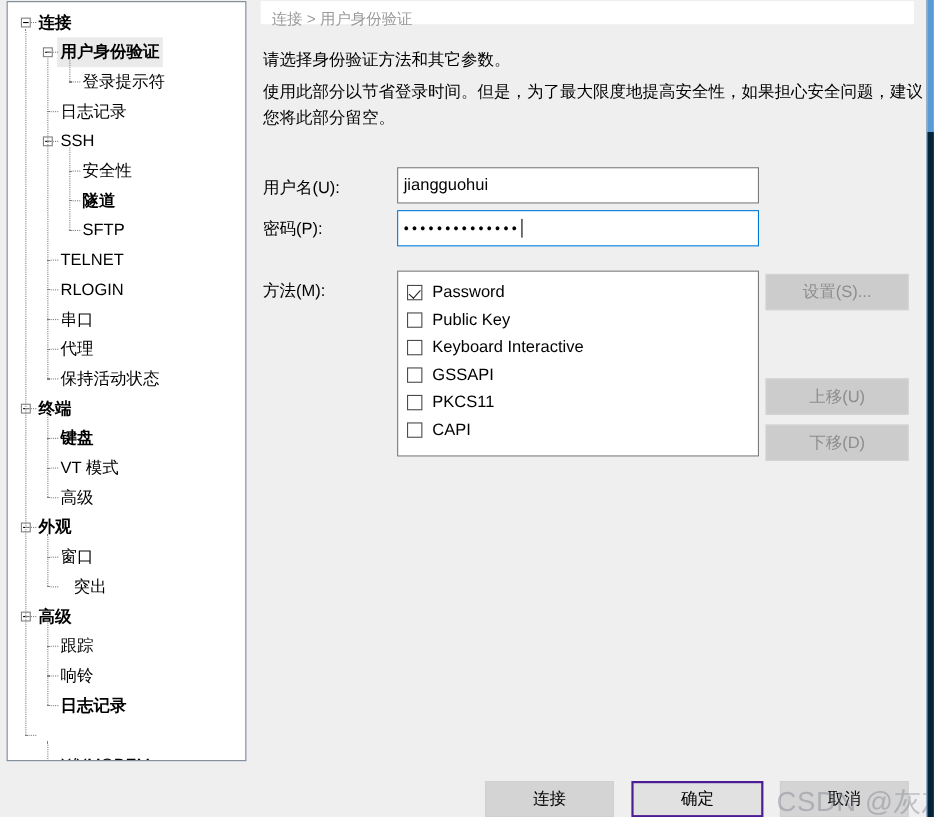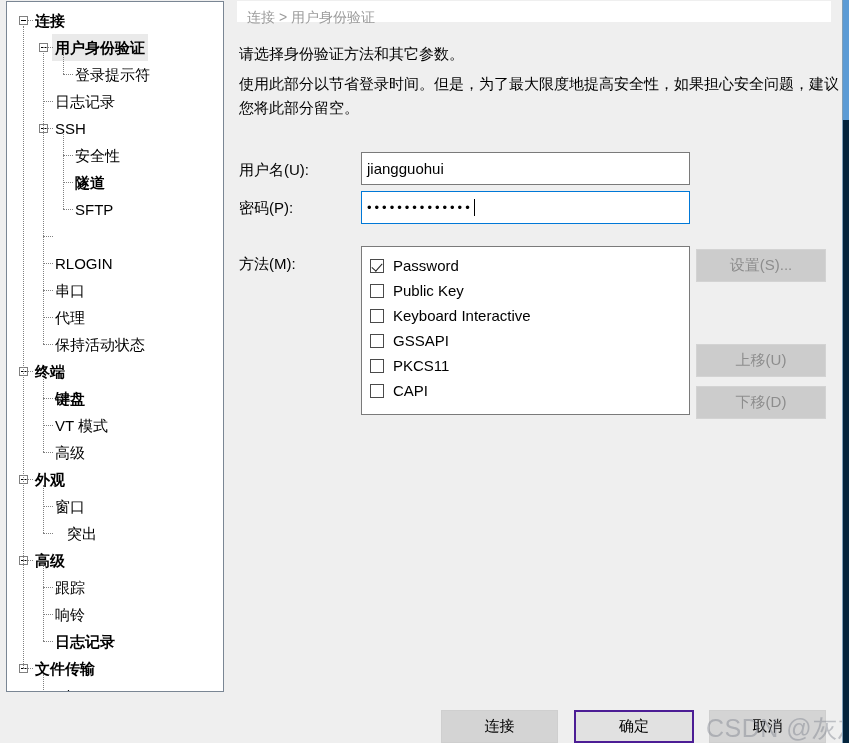--- a/index.html
+++ b/index.html
@@ -261,20 +261,23 @@
     </div>
     <div class="tree-row" style="position: absolute; left: 0px; top: 140px; width: 100%;">
       <span class="tree-label" style="position: absolute; left: 65px; top: 0px;">安全性</span>
     </div>
     <div class="tree-row" style="position: absolute; left: 0px; top: 167px; width: 100%;">
       <span class="tree-label bold" style="position: absolute; left: 65px; top: 0px;">隧道</span>
     </div>
     <div class="tree-row" style="position: absolute; left: 0px; top: 194px; width: 100%;">
       <span class="tree-label" style="position: absolute; left: 65px; top: 0px;">SFTP</span>
     </div>
+    <div class="tree-row" style="position: absolute; left: 0px; top: 221px; width: 100%;">
+      <span class="tree-label" style="position: absolute; left: 45px; top: 0px;">TELNET</span>
+    </div>
     <div class="tree-row" style="position: absolute; left: 0px; top: 248px; width: 100%;">
       <span class="tree-label" style="position: absolute; left: 45px; top: 0px;">RLOGIN</span>
     </div>
     <div class="tree-row" style="position: absolute; left: 0px; top: 275px; width: 100%;">
       <span class="tree-label" style="position: absolute; left: 45px; top: 0px;">串口</span>
     </div>
     <div class="tree-row" style="position: absolute; left: 0px; top: 302px; width: 100%;">
       <span class="tree-label" style="position: absolute; left: 45px; top: 0px;">代理</span>
     </div>
     <div class="tree-row" style="position: absolute; left: 0px; top: 329px; width: 100%;">
@@ -308,24 +311,20 @@
       <span class="tree-label bold" style="position: absolute; left: 25px; top: 0px;">高级</span>
     </div>
     <div class="tree-row" style="position: absolute; left: 0px; top: 572px; width: 100%;">
       <span class="tree-label" style="position: absolute; left: 45px; top: 0px;">跟踪</span>
     </div>
     <div class="tree-row" style="position: absolute; left: 0px; top: 599px; width: 100%;">
       <span class="tree-label" style="position: absolute; left: 45px; top: 0px;">响铃</span>
     </div>
     <div class="tree-row" style="position: absolute; left: 0px; top: 626px; width: 100%;">
       <span class="tree-label bold" style="position: absolute; left: 45px; top: 0px;">日志记录</span>
-    </div>
-    <div class="tree-row" style="position: absolute; left: 0px; top: 653px; width: 100%;">
-      <span class="expander" style="left: 12px; top: 9px;"></span>
-      <span class="tree-label bold" style="position: absolute; left: 25px; top: 0px;">文件传输</span>
     </div>
     <div class="tree-row" style="position: absolute; left: 0px; top: 680px; width: 100%;">
       <span class="tree-label" style="position: absolute; left: 45px; top: 0px;">X/YMODEM</span>
     </div>
     <div class="dotline-v" style="left: 16px; top: 24px; height: 642px;"></div>
     <div class="dotline-v" style="left: 36px; top: 51px; height: 291px;"></div>
     <div class="dotline-v" style="left: 56px; top: 53px; height: 19px;"></div>
     <div class="dotline-v" style="left: 56px; top: 132px; height: 75px;"></div>
     <div class="dotline-v" style="left: 36px; top: 375px; height: 75px;"></div>
     <div class="dotline-v" style="left: 36px; top: 483px; height: 48px;"></div>

